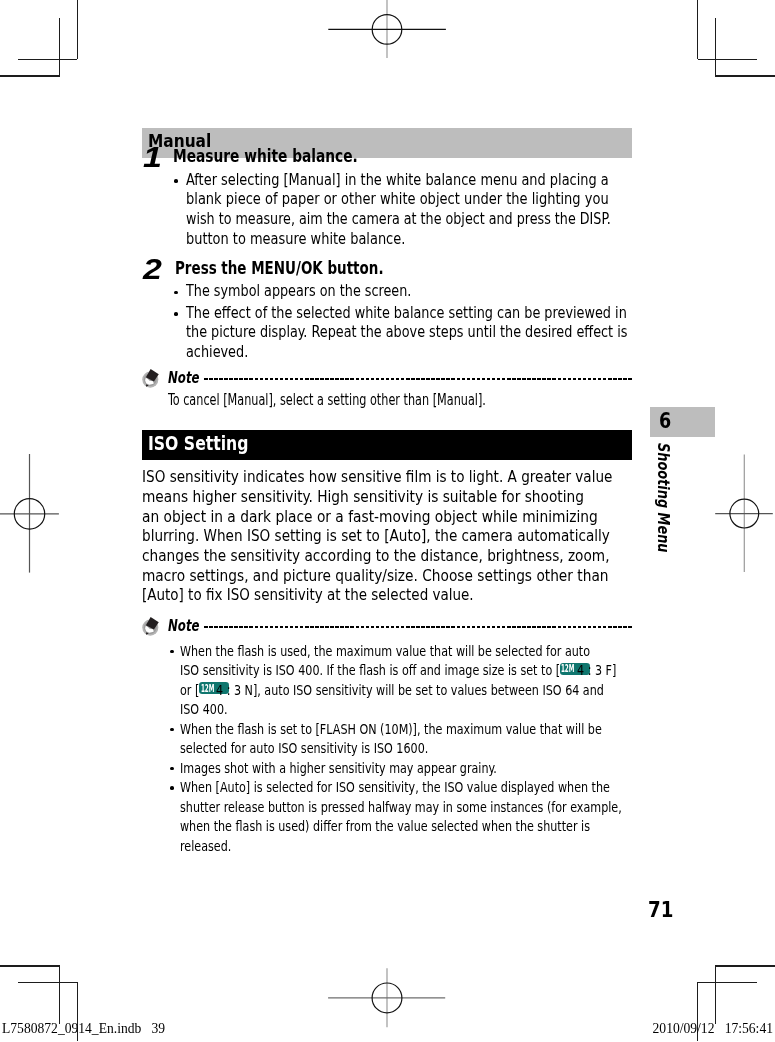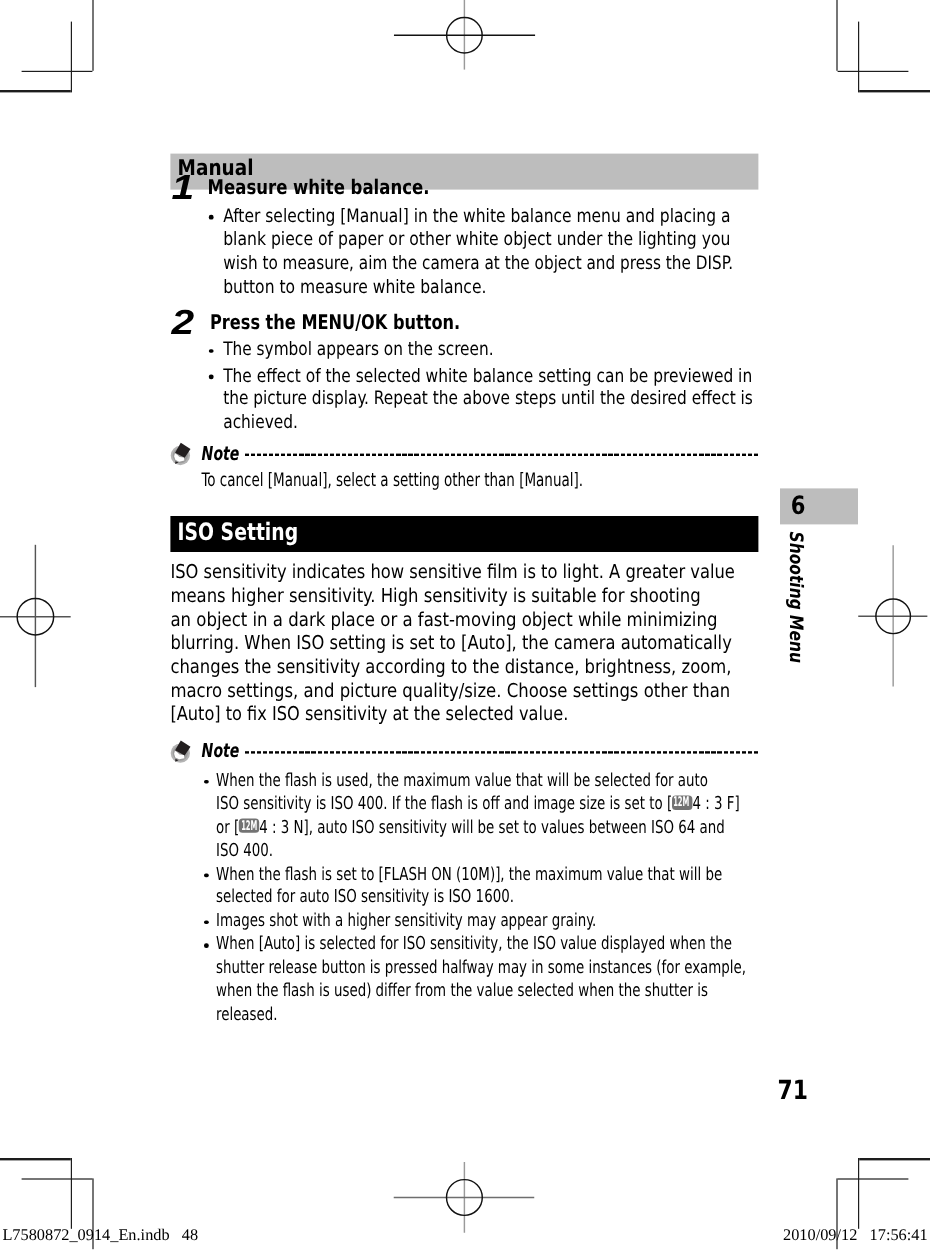--- a/index.html
+++ b/index.html
@@ -36,21 +36,21 @@
             line-height:21px;transform:scaleX(0.93);transform-origin:0 0;}
   #chapter{position:absolute;left:670px;top:443px;font-style:italic;font-weight:bold;
            font-size:15.4px;line-height:15.4px;white-space:nowrap;
            transform:rotate(90deg) scaleX(0.93);transform-origin:0 0;}
   #pageno{position:absolute;left:648px;top:899px;font-weight:bold;font-size:22px;
           line-height:22px;transform:scaleX(0.92);transform-origin:0 0;}
 
   .footer{position:absolute;font-family:"Liberation Serif",serif;font-stretch:normal;
           font-size:13.6px;line-height:16px;color:#000;white-space:pre;}
 
-  .ic12m{position:absolute;width:17px;height:11.8px;background:#737373;border-radius:3.2px;}
+  .ic12m{position:absolute;width:30px;height:11.8px;background:#0f766e;border-radius:3.2px;}
   .ic12m span{position:absolute;left:1.2px;top:1.5px;color:#fff;font-weight:bold;
               font-size:11.6px;line-height:8.6px;letter-spacing:-0.2px;white-space:nowrap;
               transform:scaleX(0.545) scaleY(0.95);transform-origin:0 0;}
 </style>
 </head>
 <body>
 
 <div>
   <div class="mk" style="left:0;top:75.4px;width:59.4px;height:1.3px;"></div>
   <div class="mk" style="left:76.8px;top:0;width:1.3px;height:59.3px;"></div>
@@ -89,21 +89,21 @@
     <line x1="715.2" y1="513.6" x2="772.8" y2="513.6" stroke="#555" stroke-width="1.3"></line>
     <circle cx="744.3" cy="513.6" r="14.4" fill="none" stroke="#111" stroke-width="1.2"></circle>
   </svg>
 </div>
 
 <div id="tab">
   <span class="num">6</span>
 </div>
 <div id="chapter">Shooting Menu</div>
 <div id="pageno">71</div>
-<div class="footer" style="left:2px;top:1021px;">L7580872_0914_En.indb   48</div>
+<div class="footer" style="left:2px;top:1021px;">L7580872_0914_En.indb   39</div>
 <div class="footer" style="right:2px;top:1021px;">2010/09/12   17:56:41</div>
 
 <div class="sec-head sec-gray" style="top:128px;height:30px;text-align:center;">
   <span class="lbl" style="left:5.6px;top:4.1px;font-size:18.1px;line-height:18.1px;transform:scaleX(0.945);">Manual</span>
 </div>
 <div>
   <div class="step-num" style="left:143.2px;top:143.0px;font-size:29.0px;line-height:29.0px;transform:scaleX(1.17);">1</div>
   <div class="step-title" style="left:173.3px;top:148.0px;font-size:16.82px;line-height:16.82px;transform:scaleX(0.91);">Measure white balance.</div>
   <div class="bd" style="left:174.0px;top:179.0px;width:3.7px;height:3.7px;"></div>
   <div class="ln" style="left:186.0px;top:172.6px;font-size:15.48px;line-height:15.48px;transform:scaleX(0.9287);">After selecting [Manual] in the white balance menu and placing a</div>

